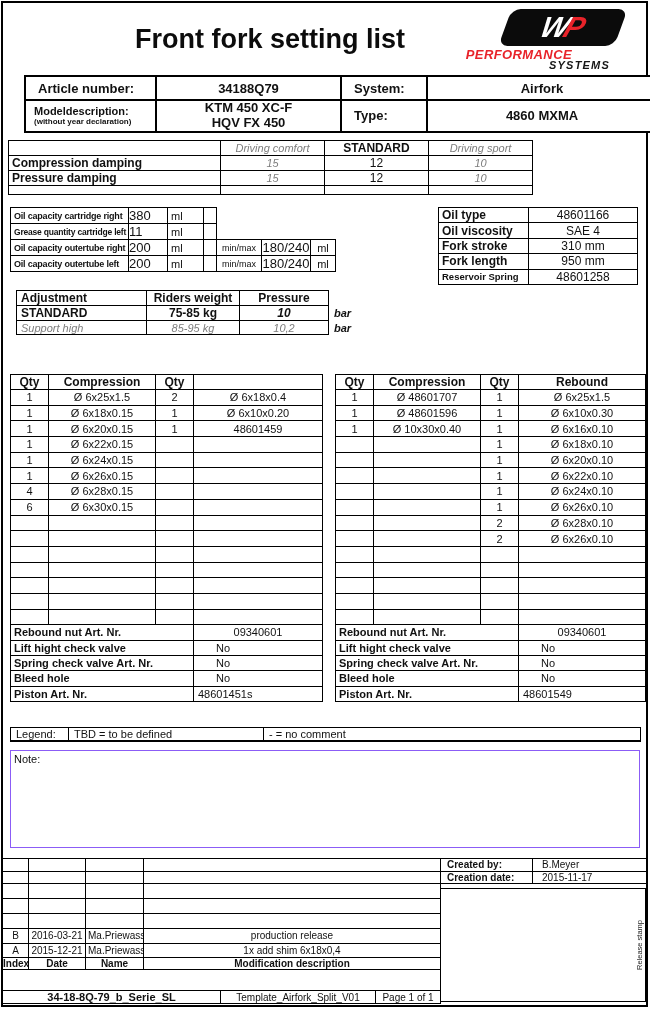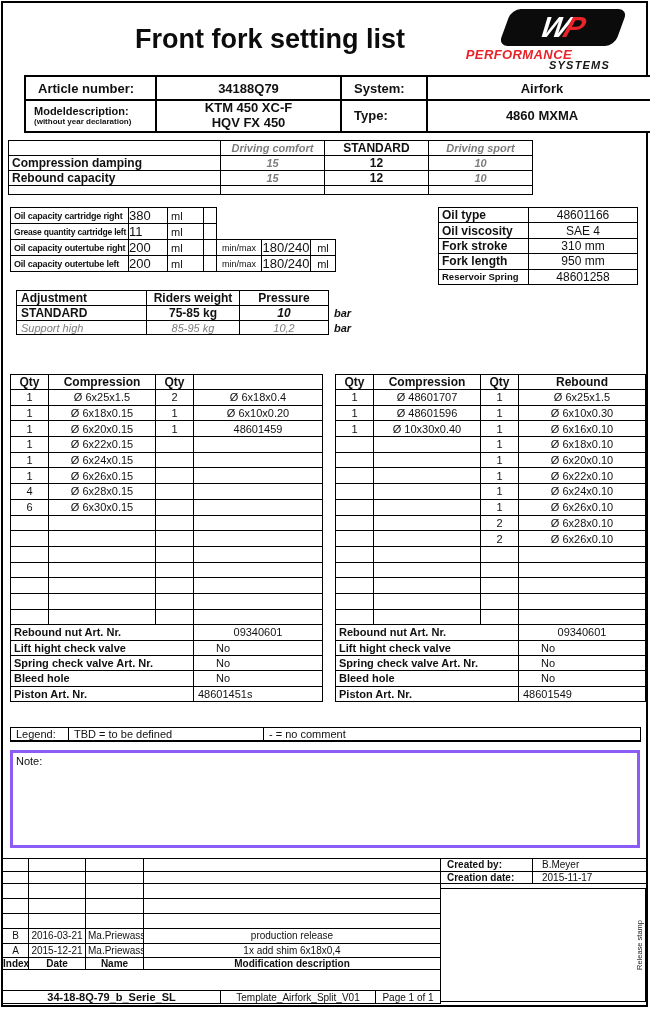--- a/index.html
+++ b/index.html
@@ -34,21 +34,21 @@
   .info .r1 td { height:24px; }
   .info .r2 td { height:29px;margin-top:8px; }
   .info .lab { font-weight:bold; font-size:13px; padding-left:12px; }
   .info .val { font-weight:bold; font-size:13px; text-align:center; }
   .info .ml1 { font-weight:bold; font-size:11px; }
   .info .ml2 { font-weight:bold; font-size:8px; }
   .info .ktm div { font-size:13px; line-height:1.15; }
 
   
   .damping { left:8px; top:140px; width:524px; font-size:12px; }
-  .damping th, .damping td { height:14px; text-align:center;font-weight:bold; }
+  .damping th, .damping td { height:14px; text-align:center; }
   .damping .lab { text-align:left; font-weight:bold; padding-left:3px; }
   .muted-i { color:#7d7d7d; font-style:italic; font-size:11px; }
   .damping .std-h { font-weight:bold; font-size:12px; }
   .damping .empty-row td { height:9px; }
 
   
   .oilcap { left:10px; top:207px; width:325px; }
   .oilcap td { height:15.4px; }
   .oilcap .lab { font-weight:bold; font-size:9px; padding-left:3px; letter-spacing:-.2px; }
   .oilcap tr.small-lab .lab { font-size:8.5px; }
@@ -87,21 +87,21 @@
   .shim tbody.foot td { height:15.3px; }
   .shim .flab { font-weight:bold; padding-left:3px; }
   .shim tr.v-center .fval { text-align:center; }
   .shim tr.v-indent .fval { text-align:left; padding-left:22px; }
   .shim tr.v-left   .fval { text-align:left; padding-left:4px; }
 
   
   .legend { left:10px; top:727px; width:630px; font-size:11px; border-bottom:2px solid #000; }
   .legend td { height:13px; padding-left:5px;margin-top:40px; }
   .note-box { position:absolute; left:10px; top:750px; width:630px; height:98px;
-              border:3px solid #8b5cf6; font-size:11px; padding:2px 0 0 3px; }
+              border:1px solid #8b5cf6; font-size:11px; padding:2px 0 0 3px; }
 
   
   .rev { left:2px; top:858px; width:438px; font-size:10px; }
   .rev td { text-align:center; }
   .rev tbody.rev-rows tr:nth-child(1) td,
   .rev tbody.rev-rows tr:nth-child(2) td { height:12.5px; }
   .rev tbody.rev-rows tr:nth-child(n+3) td { height:14.9px; }
   .rev td.nm { text-align:left; padding-left:2px; }
   .rev tbody.rev-head td { height:11.5px; font-weight:bold; }
   .idbar { left:2px; top:990px; width:438px; }
@@ -176,21 +176,21 @@
     </thead>
     <tbody>
   <tr>
     <td class="lab">Compression damping</td>
     <td class="muted-i">15</td>
     <td>12</td>
     <td class="muted-i">10</td>
   </tr>
 
   <tr>
-    <td class="lab">Rebound capacity</td>
+    <td class="lab">Pressure damping</td>
     <td class="muted-i">15</td>
     <td>12</td>
     <td class="muted-i">10</td>
   </tr>
 
   <tr class="empty-row">
     <td class="lab"></td>
     <td class="muted-i"></td>
     <td></td>
     <td class="muted-i"></td>

